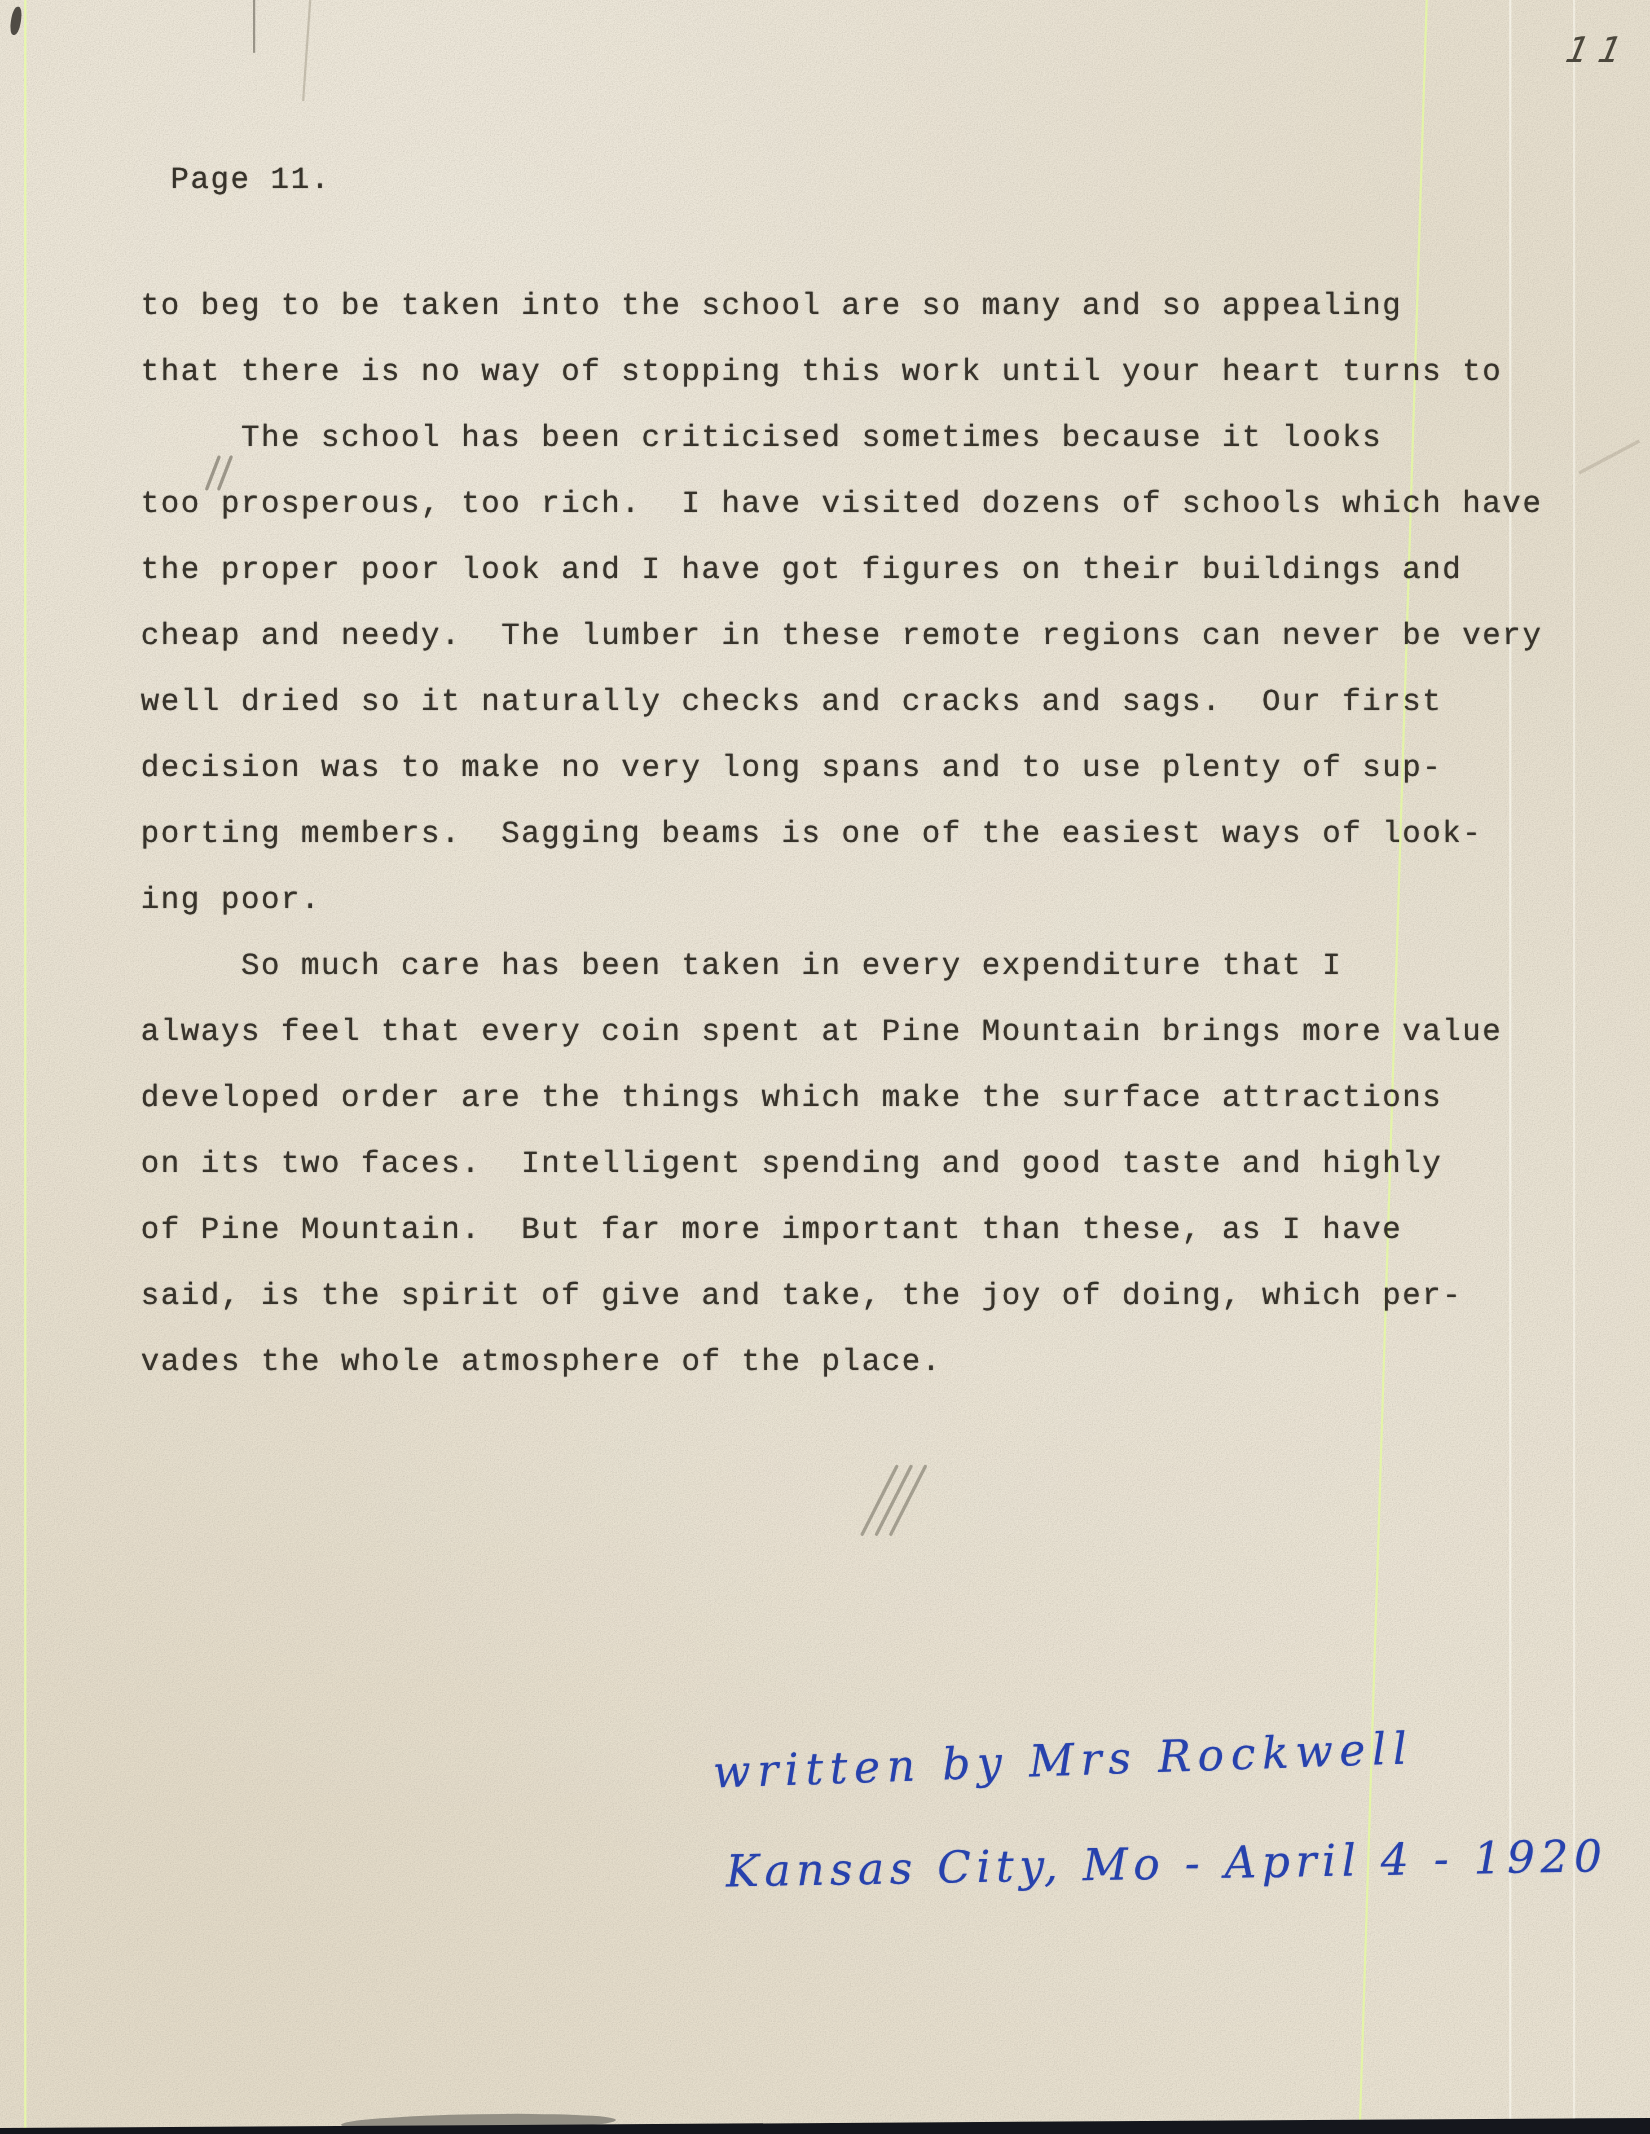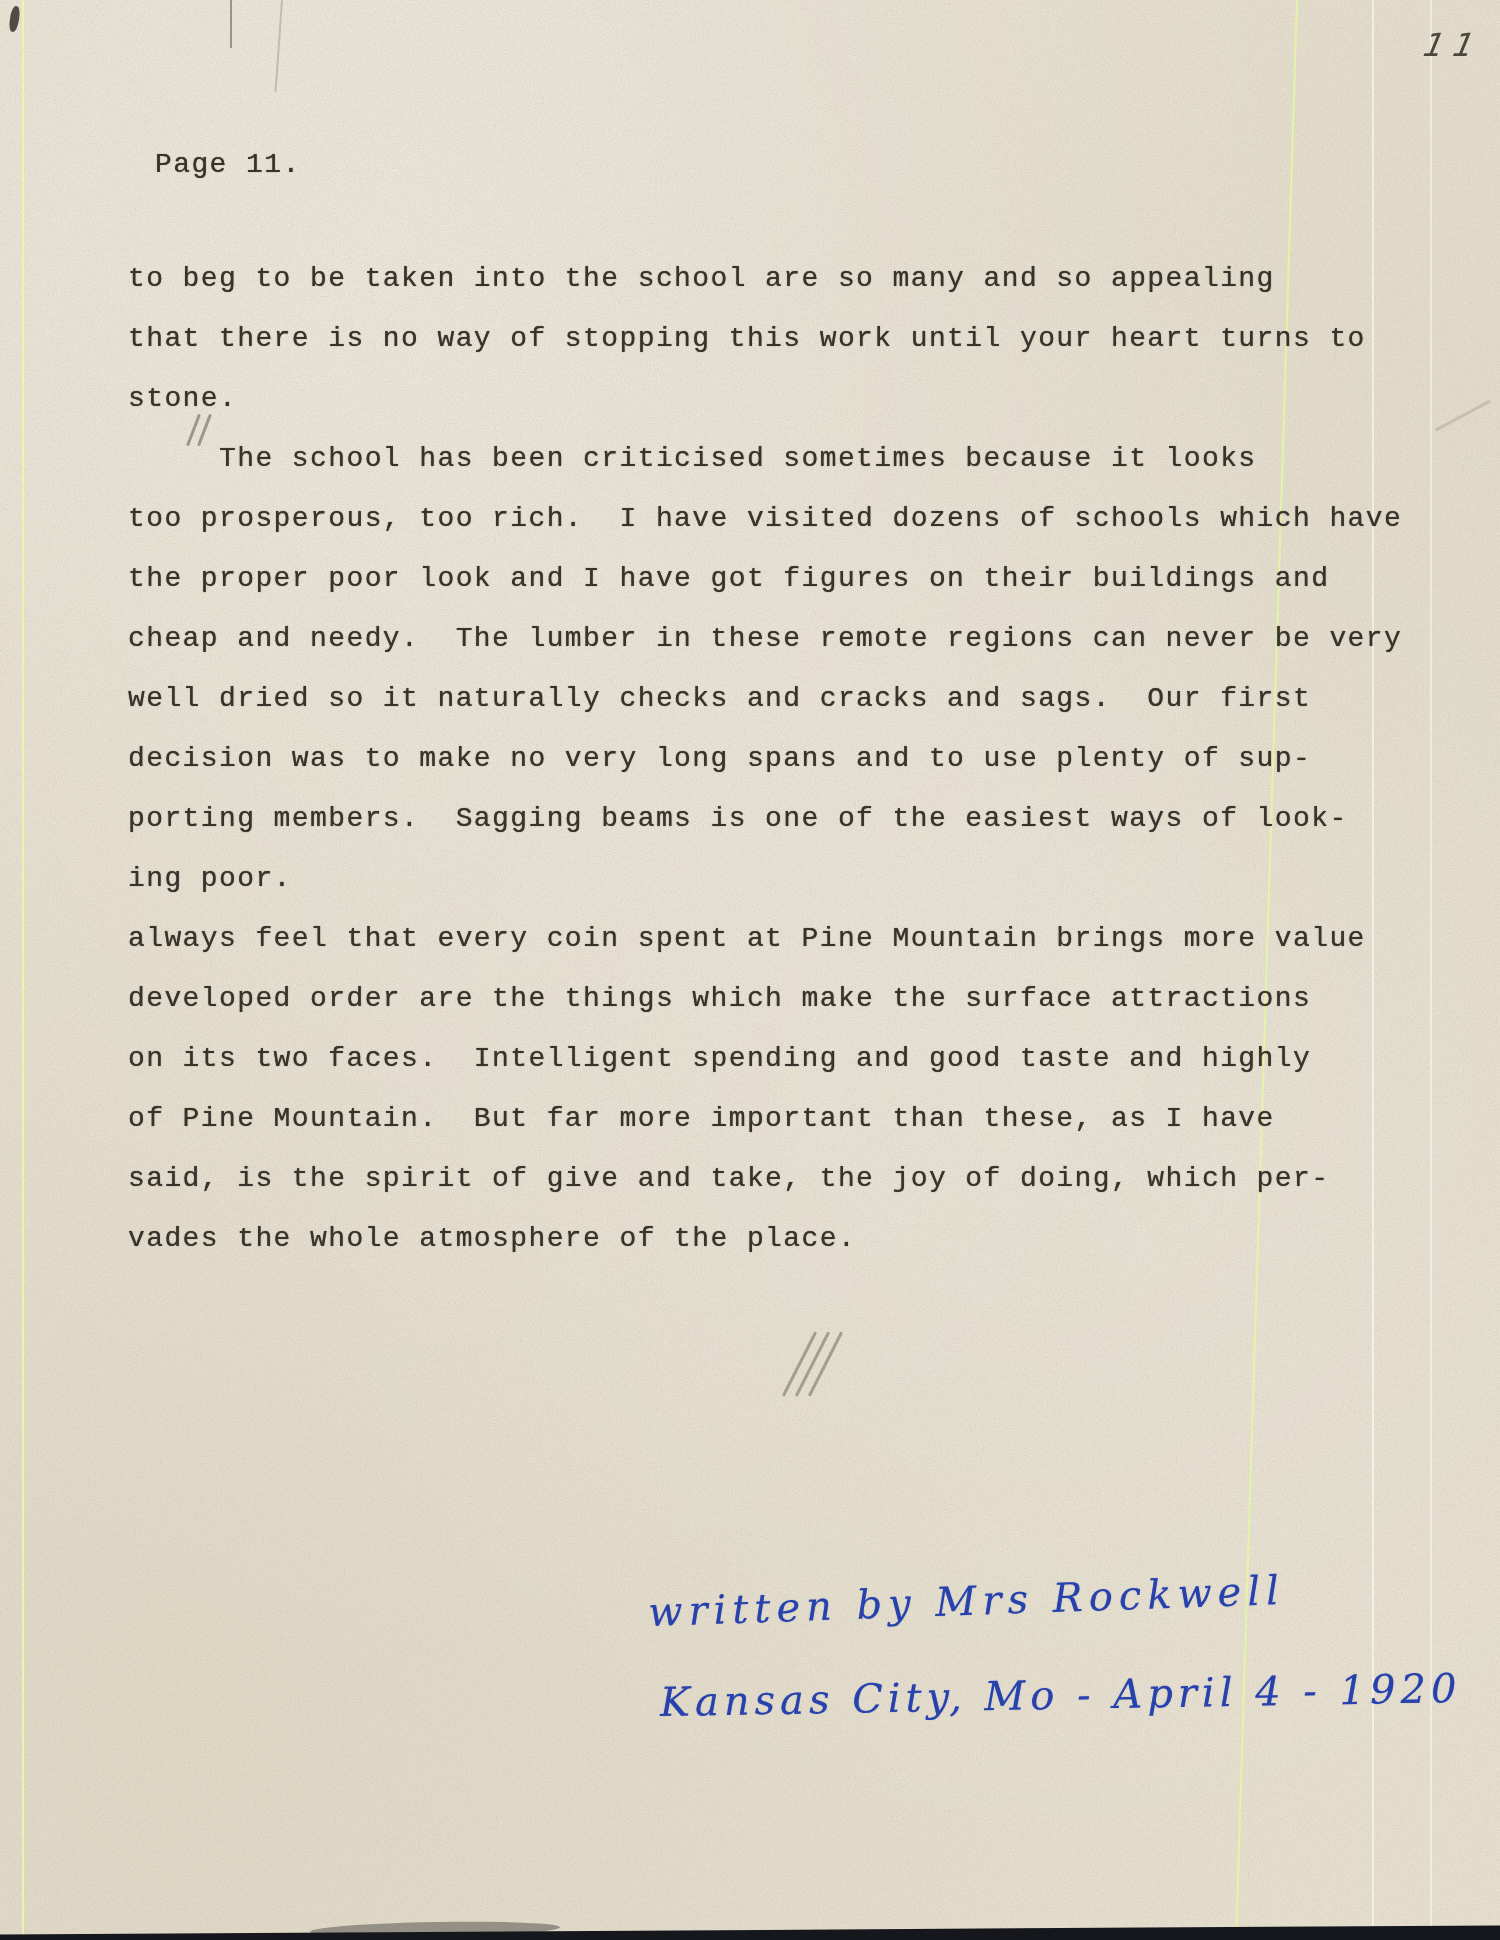--- a/index.html
+++ b/index.html
@@ -83,39 +83,39 @@
   <div id="corner-number">11</div>
 
   <div id="page-label" class="typed">Page 11.</div>
 
   <div id="typed-body">
 
       <div class="typed-line typed">to beg to be taken into the school are so many and so appealing</div>
 
       <div class="typed-line typed">that there is no way of stopping this work until your heart turns to</div>
 
-      <div class="typed-line typed">stone.</div>
 
       <div class="typed-line typed">     The school has been criticised sometimes because it looks</div>
 
       <div class="typed-line typed">too prosperous, too rich.  I have visited dozens of schools which have</div>
 
       <div class="typed-line typed">the proper poor look and I have got figures on their buildings and</div>
 
 
       <div class="typed-line typed">cheap and needy.  The lumber in these remote regions can never be very</div>
 
       <div class="typed-line typed">well dried so it naturally checks and cracks and sags.  Our first</div>
 
       <div class="typed-line typed">decision was to make no very long spans and to use plenty of sup-</div>
 
       <div class="typed-line typed">porting members.  Sagging beams is one of the easiest ways of look-</div>
 
       <div class="typed-line typed">ing poor.</div>
 
+      <div class="typed-line typed">     So much care has been taken in every expenditure that I</div>
 
       <div class="typed-line typed">always feel that every coin spent at Pine Mountain brings more value</div>
 
       <div class="typed-line typed">developed order are the things which make the surface attractions</div>
 
       <div class="typed-line typed">on its two faces.  Intelligent spending and good taste and highly</div>
 
       <div class="typed-line typed">of Pine Mountain.  But far more important than these, as I have</div>
 
       <div class="typed-line typed">said, is the spirit of give and take, the joy of doing, which per-</div>

